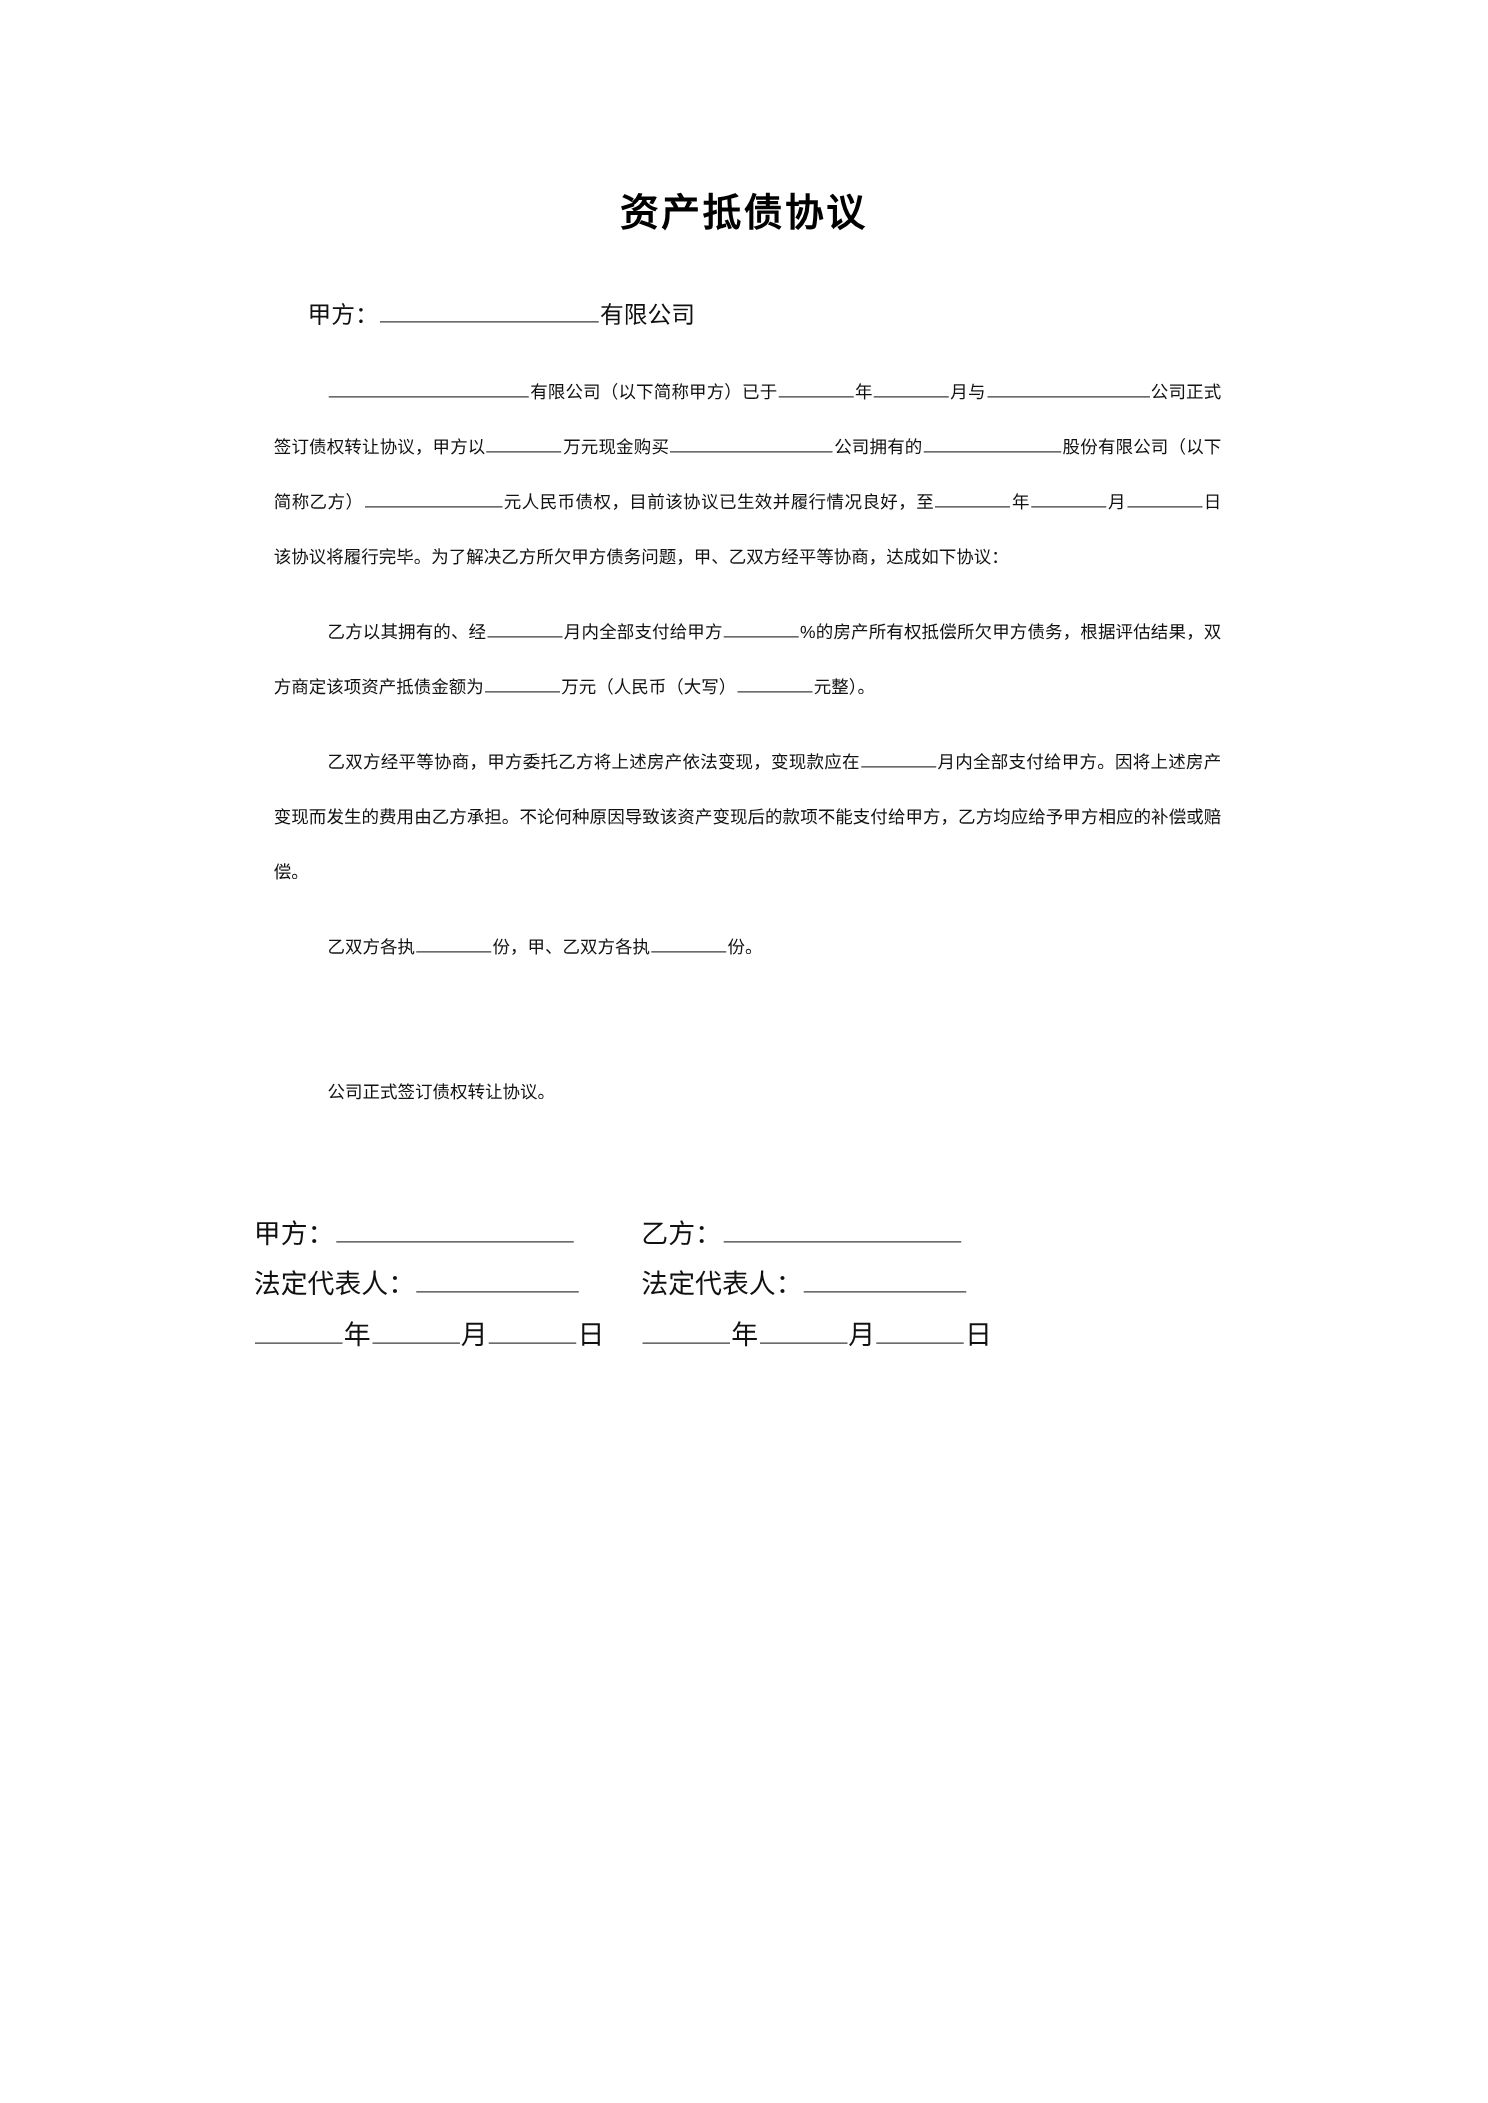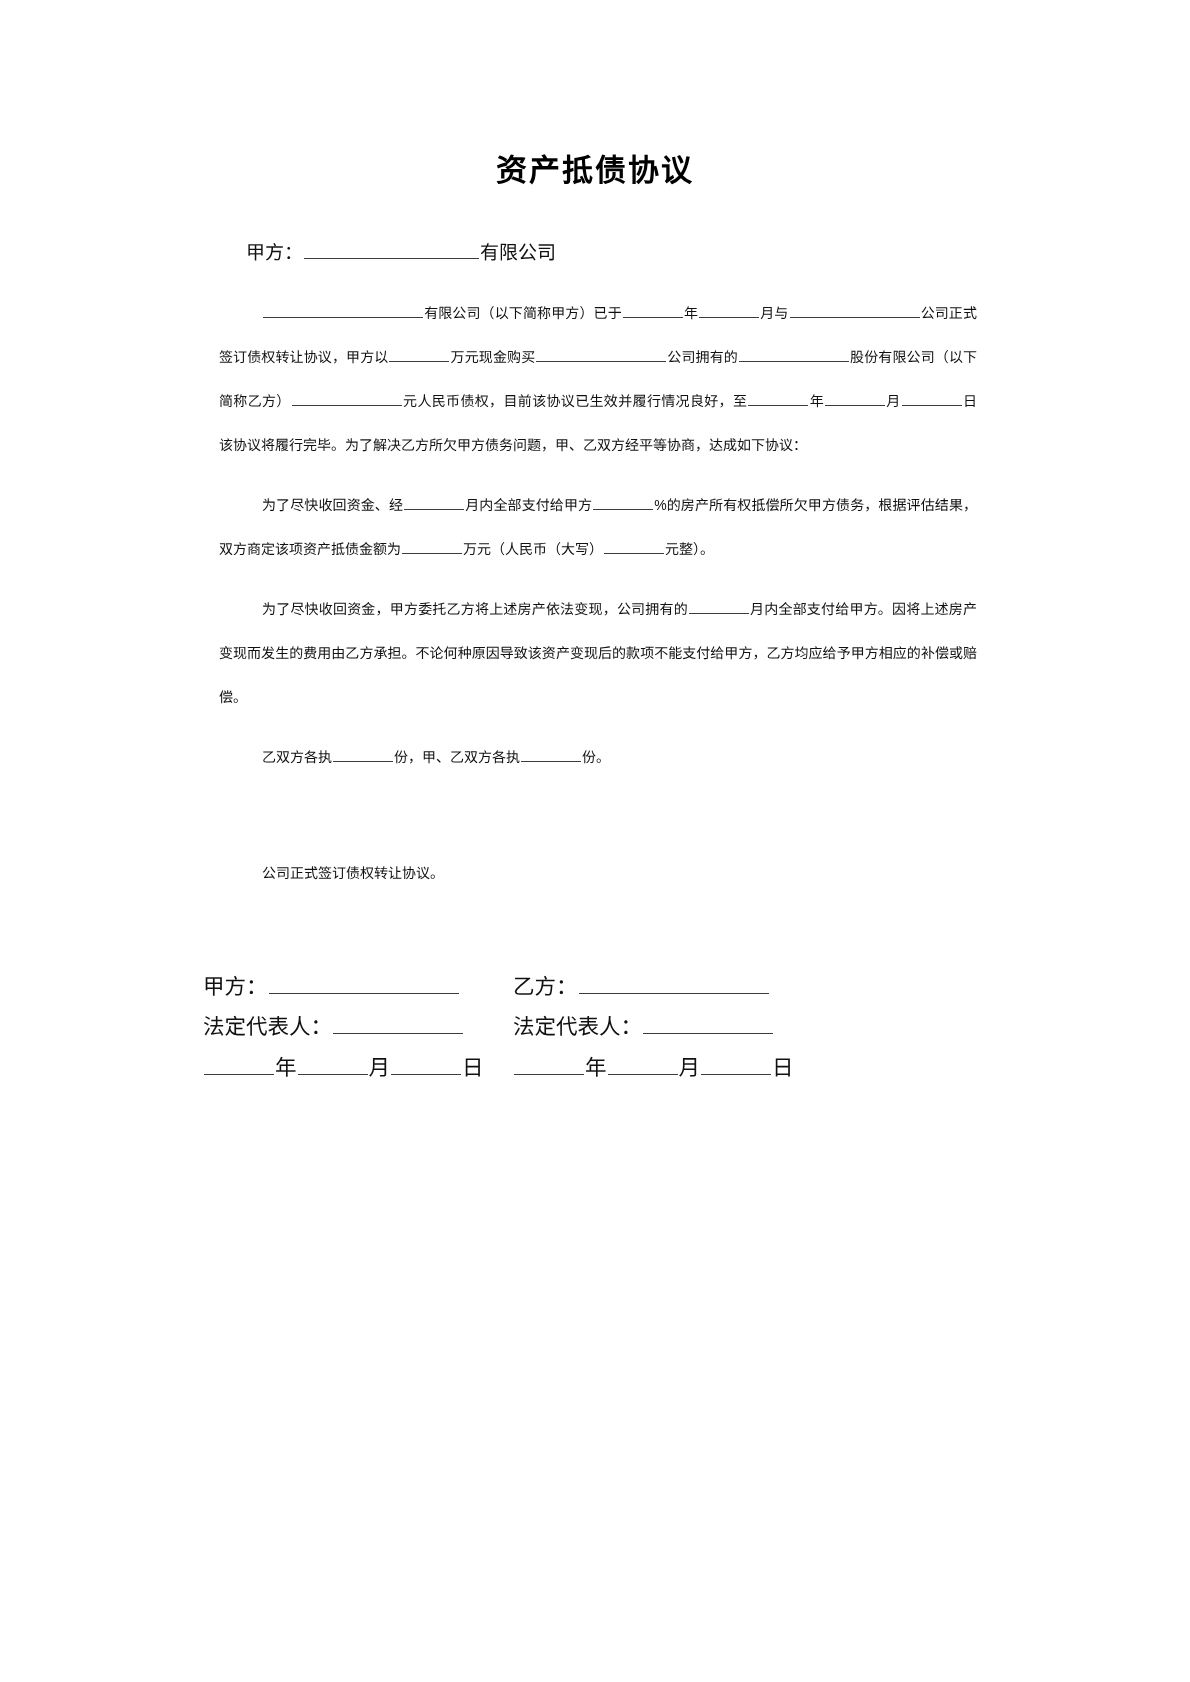--- a/index.html
+++ b/index.html
@@ -108,23 +108,23 @@
 
   <div class="body-block">
 
     <div class="party-line">
       <span>甲方：</span><span class="fill w175"></span><span>有限公司</span>
     </div>
 
 
     <p class="para"><span class="fill w160"></span><span>有限公司（以下简称甲方）已于</span><span class="fill w60"></span><span>年</span><span class="fill w60"></span><span>月与</span><span class="fill w130"></span><span>公司正式签订债权转让协议，甲方以</span><span class="fill w60"></span><span>万元现金购买</span><span class="fill w130"></span><span>公司拥有的</span><span class="fill w110"></span><span>股份有限公司（以下简称乙方）</span><span class="fill w110"></span><span>元人民币债权，目前该协议已生效并履行情况良好，至</span><span class="fill w60"></span><span>年</span><span class="fill w60"></span><span>月</span><span class="fill w60"></span><span>日该协议将履行完毕。为了解决乙方所欠甲方债务问题，甲、乙双方经平等协商，达成如下协议：</span></p>
 
-    <p class="para"><span>为了尽快收回资金、经</span><span class="fill w60"></span><span>月内全部支付给甲方</span><span class="fill w60"></span><span>%的房产所有权抵偿所欠甲方债务，根据评估结果，双方商定该项资产抵债金额为</span><span class="fill w60"></span><span>万元（人民币（大写）</span><span class="fill w60"></span><span>元整）。</span></p>
+    <p class="para"><span>乙方以其拥有的、经</span><span class="fill w60"></span><span>月内全部支付给甲方</span><span class="fill w60"></span><span>%的房产所有权抵偿所欠甲方债务，根据评估结果，双方商定该项资产抵债金额为</span><span class="fill w60"></span><span>万元（人民币（大写）</span><span class="fill w60"></span><span>元整）。</span></p>
 
-    <p class="para"><span>为了尽快收回资金，甲方委托乙方将上述房产依法变现，公司拥有的</span><span class="fill w60"></span><span>月内全部支付给甲方。因将上述房产变现而发生的费用由乙方承担。不论何种原因导致该资产变现后的款项不能支付给甲方，乙方均应给予甲方相应的补偿或赔偿。</span></p>
+    <p class="para"><span>乙双方经平等协商，甲方委托乙方将上述房产依法变现，变现款应在</span><span class="fill w60"></span><span>月内全部支付给甲方。因将上述房产变现而发生的费用由乙方承担。不论何种原因导致该资产变现后的款项不能支付给甲方，乙方均应给予甲方相应的补偿或赔偿。</span></p>
 
 
     <p class="para"><span>乙双方各执</span><span class="fill w60"></span><span>份，甲、乙双方各执</span><span class="fill w60"></span><span>份。</span></p>
 
     <div class="gap-md"></div>
 
     <p class="para">公司正式签订债权转让协议。</p>
 
   </div>
 

